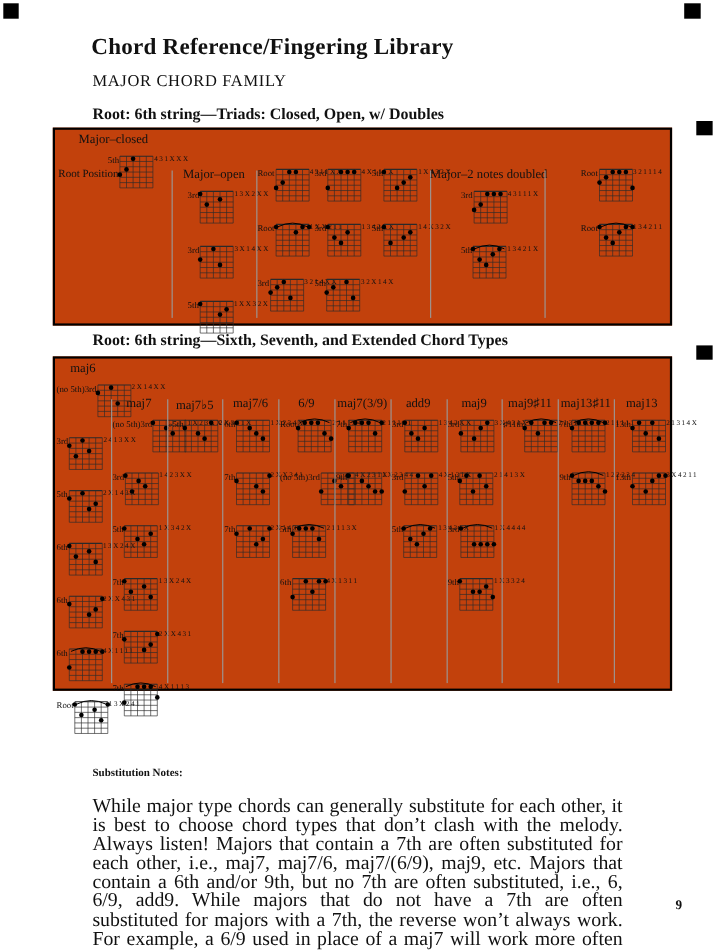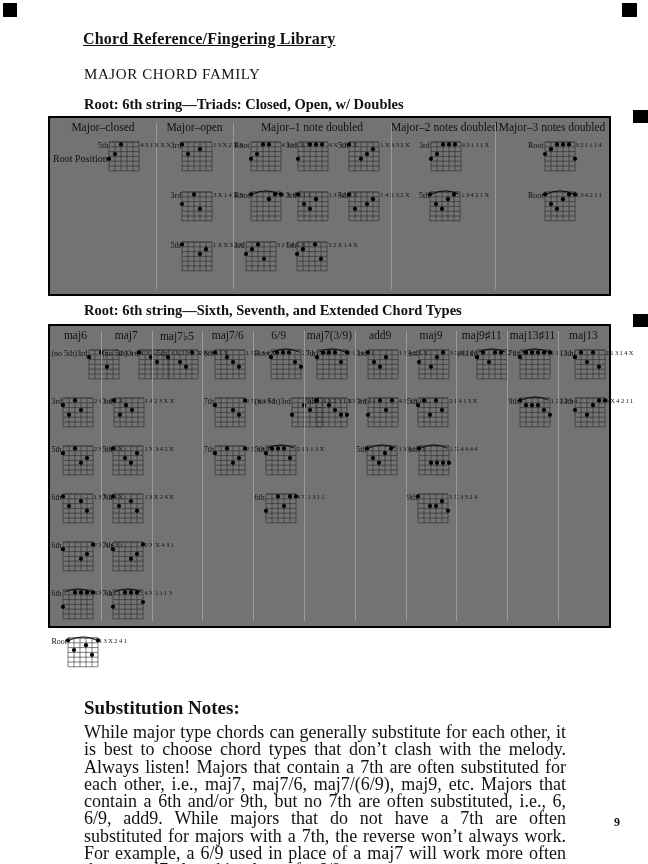--- a/index.html
+++ b/index.html
@@ -2,42 +2,42 @@
 <html><head>
 <meta charset="utf-8">
 <style>
   html,body{margin:0;padding:0;}
   body{
     width:648px;height:864px;background:#ffffff;color:#111;
     font-family:"Liberation Serif","DejaVu Serif",serif;
     position:relative;overflow:hidden;
   }
   .mark{position:absolute;background:#000;}
-  #page-title{position:absolute;left:83px;top:30px;font-size:16px;font-weight:bold;letter-spacing:0.2px;text-decoration:underline;}
+  #page-title{position:absolute;left:83px;top:30px;font-size:21px;font-weight:bold;letter-spacing:0.2px;}
   #family-heading{position:absolute;left:84px;top:66px;font-size:15px;letter-spacing:0.6px;}
   .sec-heading{position:absolute;left:84px;font-weight:bold;font-size:14.5px;text-align:center;}
   #sec1-heading{top:96px;}
   #sec2-heading{top:302px;}
-  .chartbox{position:absolute;left:48px;border:2px solid #000;box-sizing:border-box;display:flex;background:#737373;}
+  .chartbox{position:absolute;left:48px;border:2px solid #000;box-sizing:border-box;display:flex;background:#c2410c;}
   #box1{top:116px;width:563px;height:180px;}
   #box2{top:324px;width:563px;height:304px;}
   .col{box-sizing:border-box;flex-shrink:0;}
   .colsep{background-image:linear-gradient(#9a9a9a,#9a9a9a);background-repeat:no-repeat;
-          background-size:1px calc(100% - 10px);background-position:0 5px;}
+          background-size:1px calc(100% - 10px);background-position:0 5px;margin-top:32px;}
   .colhead{text-align:center;font-size:11.5px;height:17px;padding-top:3px;white-space:nowrap;}
   .stack{display:flex;flex-direction:column;align-items:center;}
   .grid3{display:grid;grid-template-columns:repeat(3,52px);justify-content:center;}
   .diagram{width:48px;height:50px;display:flex;flex-direction:row;align-items:flex-start;}
   .b2 .diagram{height:48px;}
   .dlabel{font-size:8px;line-height:10px;height:10px;width:44px;text-align:right;white-space:nowrap;}
   .dfing{font-size:6.5px;letter-spacing:1.4px;line-height:8px;white-space:nowrap;}
   .gridsvg{overflow:visible;display:block;}
   .col1wrap{position:relative;width:100%;display:flex;justify-content:flex-end;padding-right:10px;box-sizing:border-box;}
   .side-note{position:absolute;left:3px;top:12px;font-size:10px;white-space:nowrap;}
-  #notes-heading{position:absolute;left:84px;top:697px;font-weight:bold;font-size:19px;}
+  #notes-heading{position:absolute;left:84px;top:697px;font-weight:bold;font-size:10px;}
   #notes-body{position:absolute;left:84px;top:724px;width:482px;font-size:18px;line-height:17.3px;text-align:justify;}
   #page-number{position:absolute;left:614px;top:815px;font-weight:bold;font-size:12px;}
 </style>
 </head>
 <body>
 
 <div class="mark" style="left:3px;top:3px;width:14px;height:14px;"></div>
 <div class="mark" style="left:622px;top:3px;width:15px;height:14px;"></div>
 <div class="mark" style="left:633px;top:110px;width:15px;height:13px;"></div>
 <div class="mark" style="left:633px;top:314px;width:15px;height:13px;"></div>
@@ -142,21 +142,20 @@
             <line x1="1" y1="29.799999999999997" x2="31" y2="29.799999999999997" stroke="#2a2a2a" stroke-width="0.6"></line>
             <circle cx="1" cy="3.4" r="2.1" fill="#000"></circle>
             <circle cx="19" cy="13" r="2.1" fill="#000"></circle>
             <circle cx="25" cy="8.2" r="2.1" fill="#000"></circle>
           </svg>
           <div class="dfing">1XX32X</div>
         </div>
       </div>
     </div>
     <div class="col colsep" style="width: 158px;">
-      <div class="colhead">Major–1 note doubled</div>
       <div class="grid3" style="padding-top: 3px;">
         <div class="diagram">
           <div class="dlabel">Root</div>
           <svg width="32" height="30" class="gridsvg">
             <line x1="1" y1="1" x2="1" y2="29.8" stroke="#2a2a2a" stroke-width="0.6"></line>
             <line x1="7" y1="1" x2="7" y2="29.8" stroke="#2a2a2a" stroke-width="0.6"></line>
             <line x1="13" y1="1" x2="13" y2="29.8" stroke="#2a2a2a" stroke-width="0.6"></line>
             <line x1="19" y1="1" x2="19" y2="29.8" stroke="#2a2a2a" stroke-width="0.6"></line>
             <line x1="25" y1="1" x2="25" y2="29.8" stroke="#2a2a2a" stroke-width="0.6"></line>
             <line x1="31" y1="1" x2="31" y2="29.8" stroke="#2a2a2a" stroke-width="0.6"></line>
@@ -386,21 +385,20 @@
             <circle cx="13" cy="17.8" r="2.1" fill="#000"></circle>
             <circle cx="19" cy="8.2" r="2.1" fill="#000"></circle>
             <circle cx="25" cy="3.4" r="2.1" fill="#000"></circle>
             <path d="M 2.5 3.2 Q 16 -3.5 29.5 3.2" fill="none" stroke="#000" stroke-width="0.9"></path>
           </svg>
           <div class="dfing">13421X</div>
         </div>
       </div>
     </div>
     <div class="col colsep" style="width: 114px;">
-      <div class="colhead">Major–3 notes doubled</div>
       <div class="stack" style="padding-top: 3px;">
         <div class="diagram">
           <div class="dlabel">Root</div>
           <svg width="32" height="30" class="gridsvg">
             <line x1="1" y1="1" x2="1" y2="29.8" stroke="#2a2a2a" stroke-width="0.6"></line>
             <line x1="7" y1="1" x2="7" y2="29.8" stroke="#2a2a2a" stroke-width="0.6"></line>
             <line x1="13" y1="1" x2="13" y2="29.8" stroke="#2a2a2a" stroke-width="0.6"></line>
             <line x1="19" y1="1" x2="19" y2="29.8" stroke="#2a2a2a" stroke-width="0.6"></line>
             <line x1="25" y1="1" x2="25" y2="29.8" stroke="#2a2a2a" stroke-width="0.6"></line>
             <line x1="31" y1="1" x2="31" y2="29.8" stroke="#2a2a2a" stroke-width="0.6"></line>

